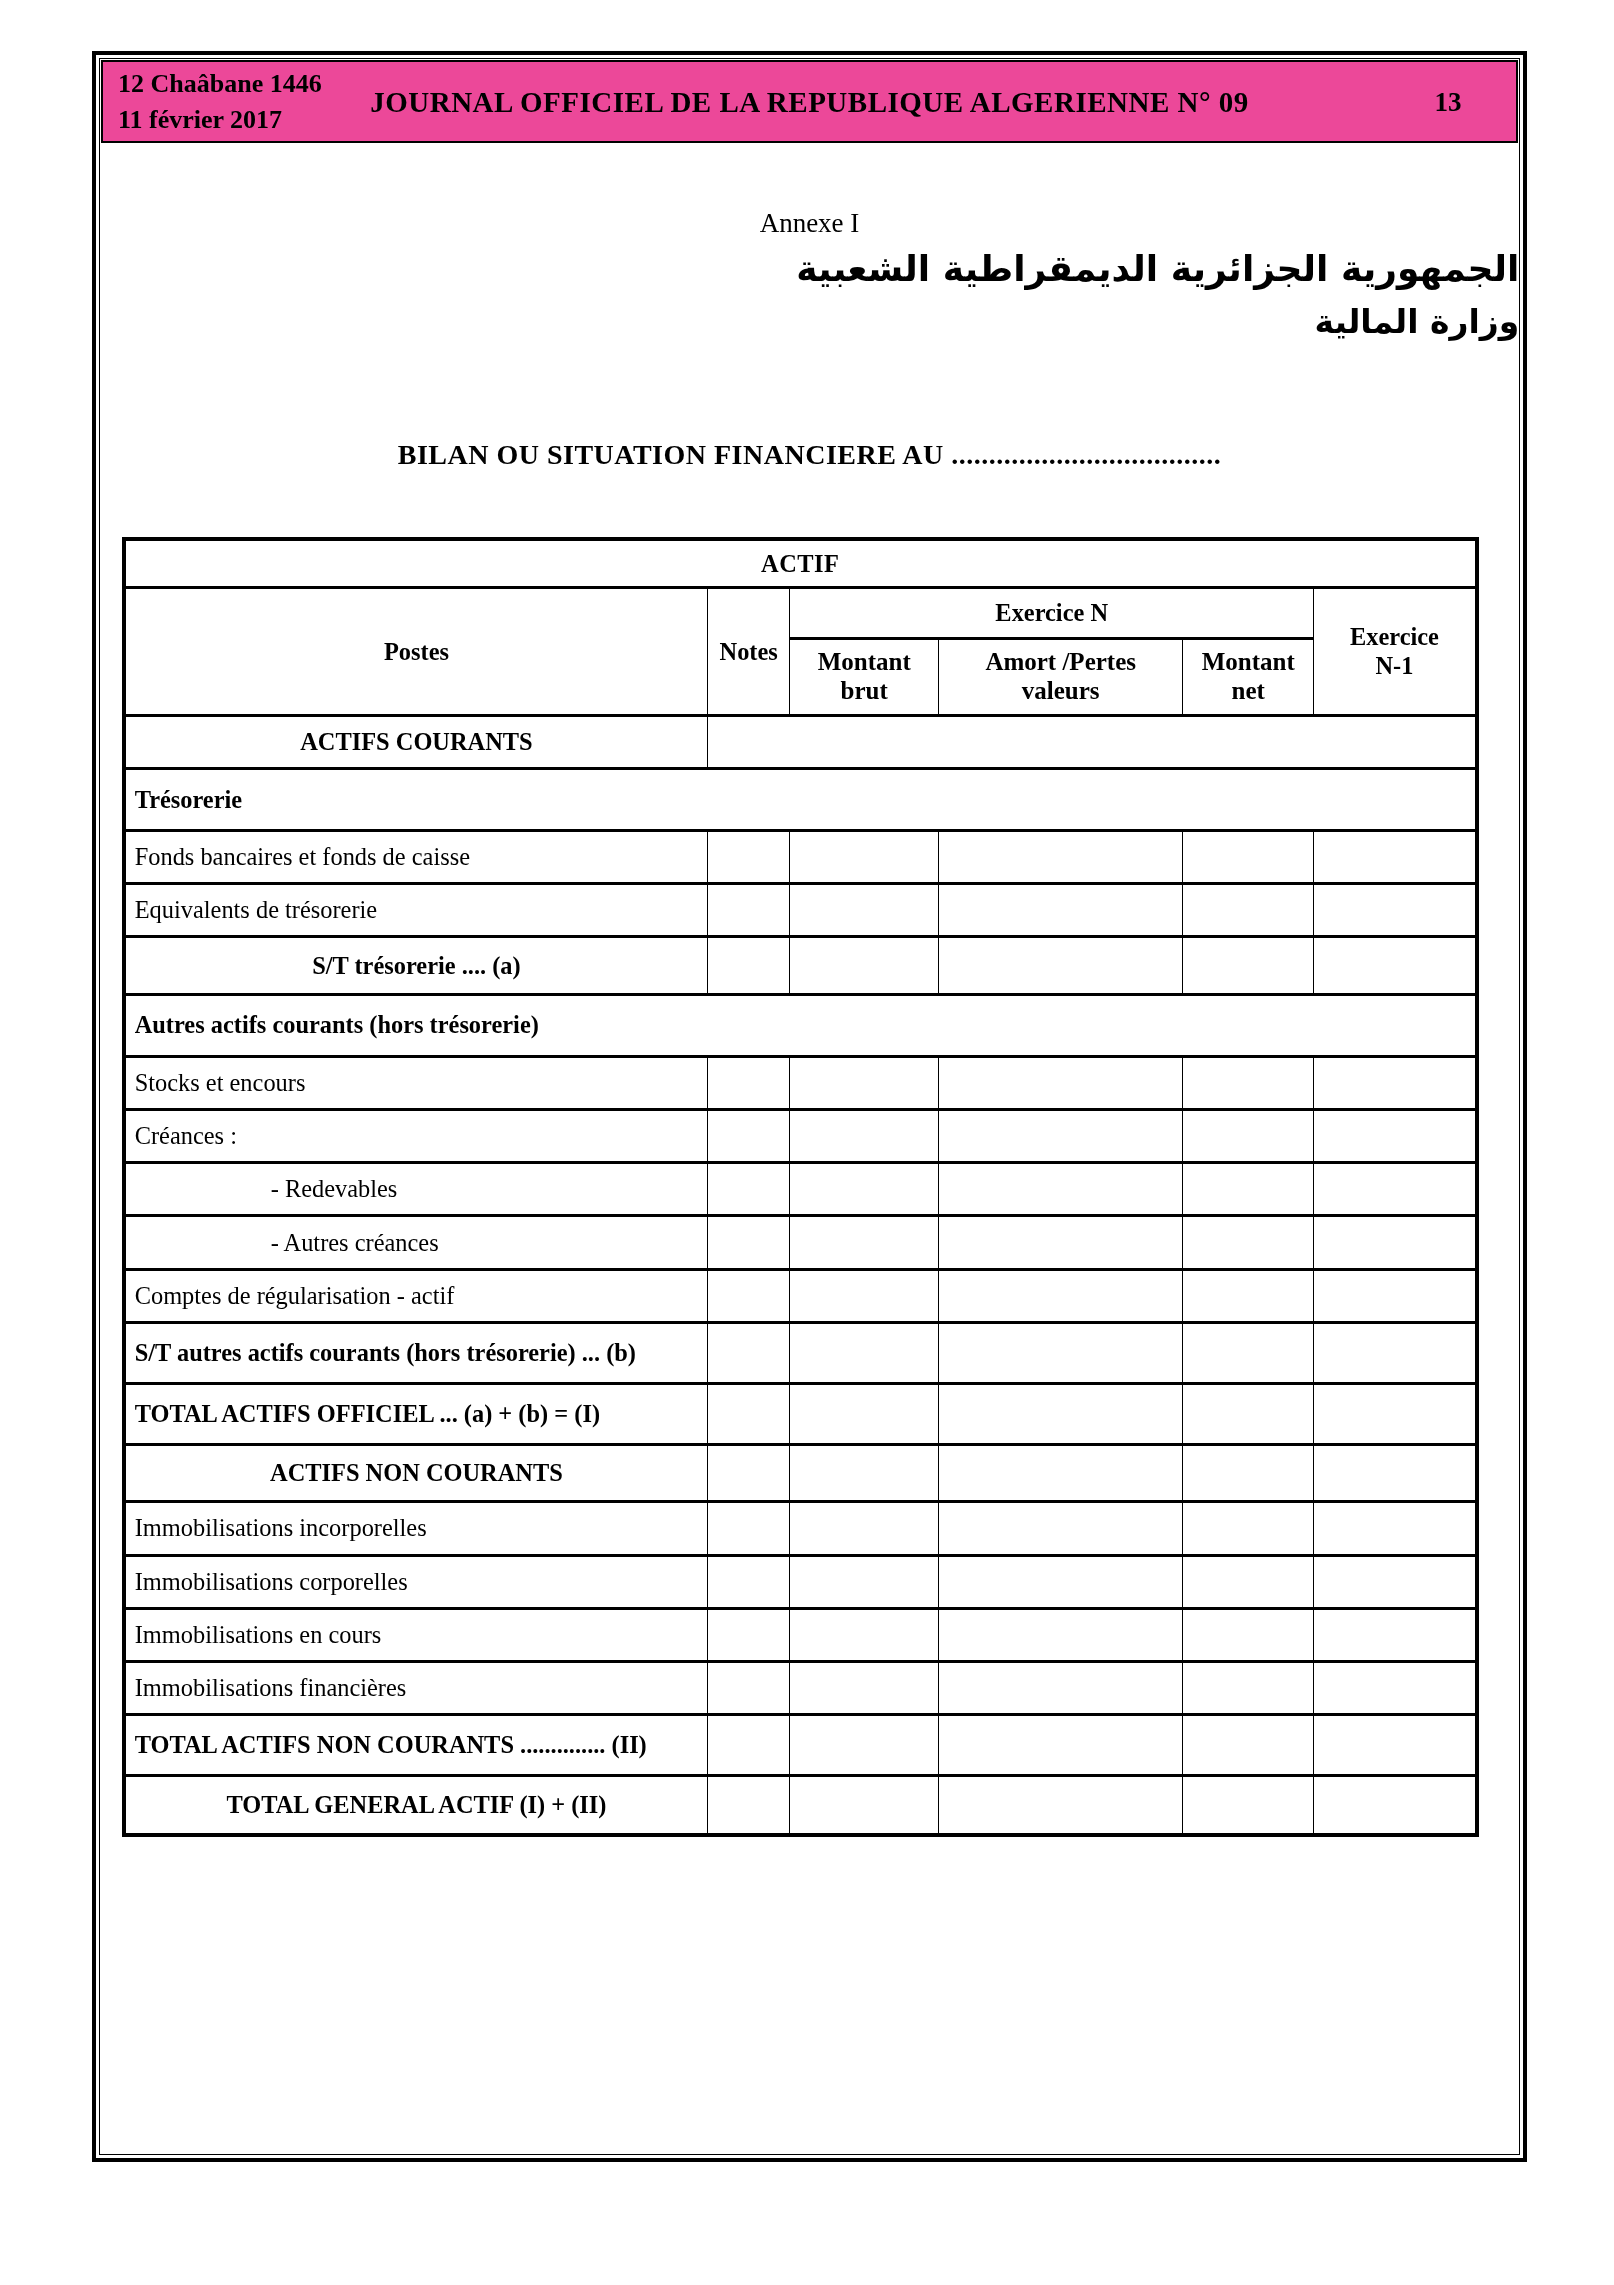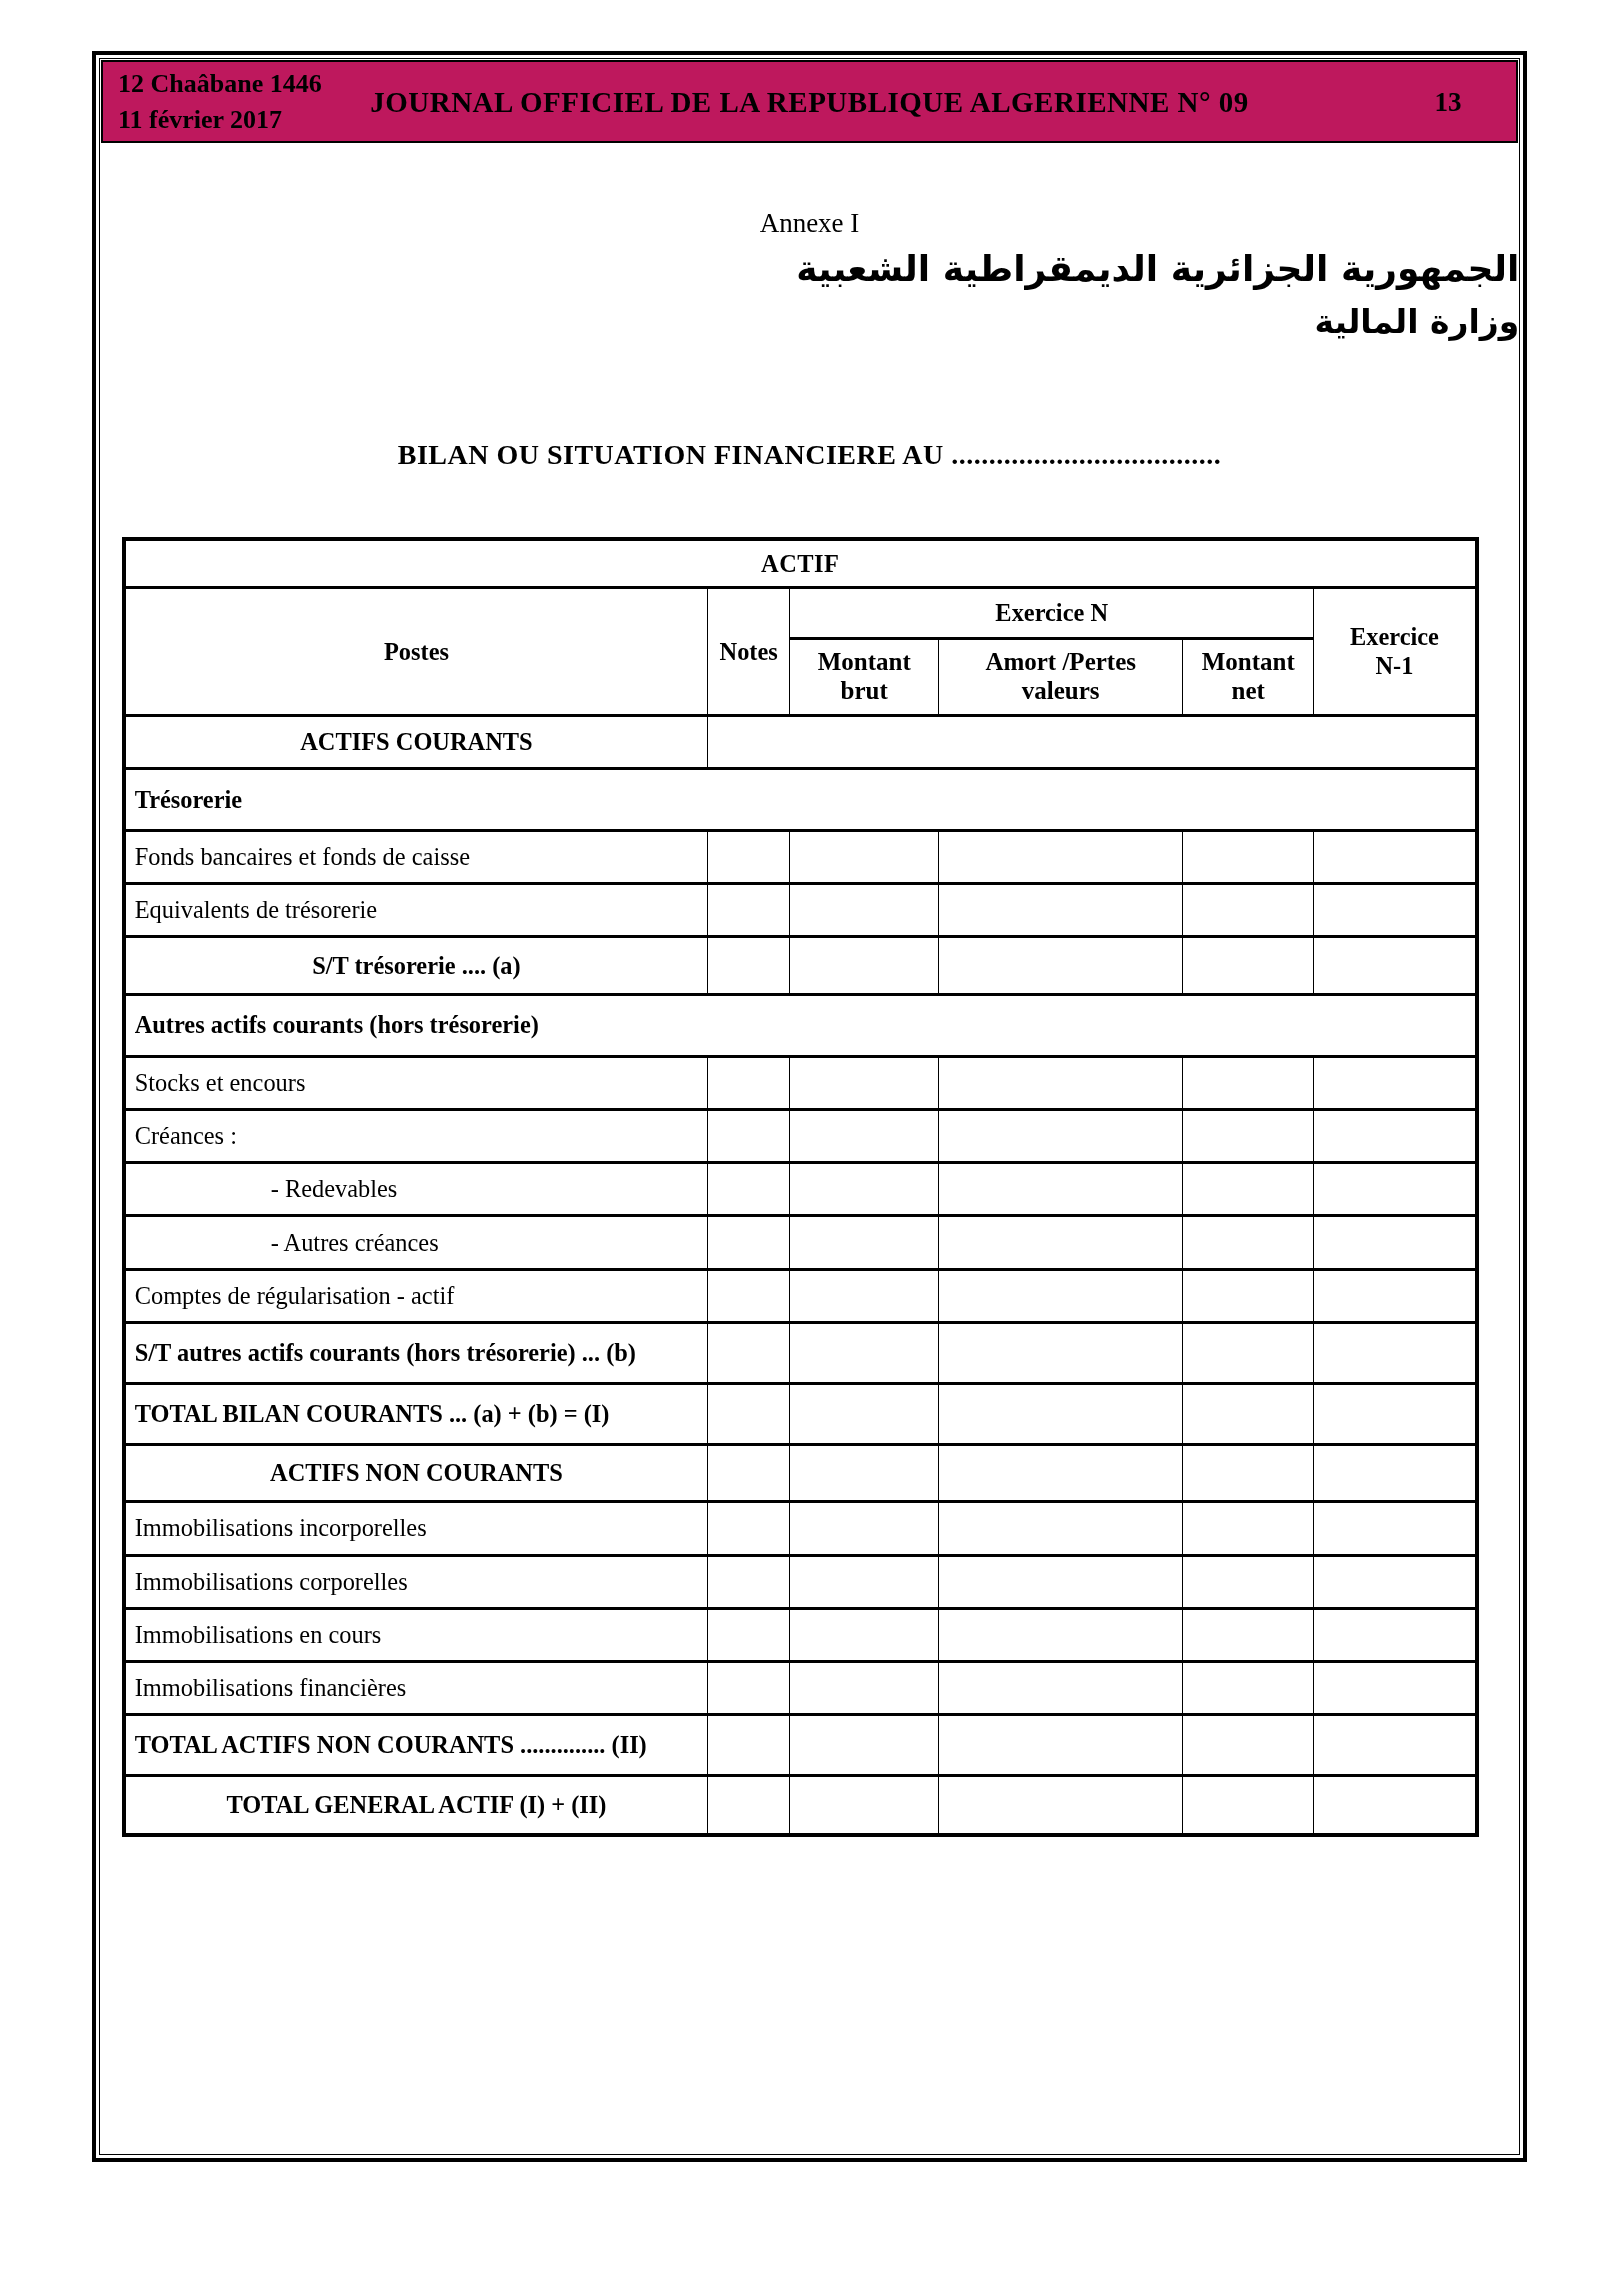--- a/index.html
+++ b/index.html
@@ -20,21 +20,21 @@
   }
   .page-inner {
     position: absolute;
     inset: 2.7px;
     border: 1.8px solid #000;
     overflow: hidden;
   }
   .journal-band {
     margin: 1.8px 1.8px 0 1.8px;
     height: 83px;
-    background: #be185d;
+    background: #ec4899;
     border: 2.7px solid #000;
     box-sizing: border-box;
     position: relative;
   }
   .band-dates {
     position: absolute;
     left: 14.5px; top: 50%;
     transform: translateY(-50%);
     font-size: 26px;
     font-weight: bold;
@@ -259,21 +259,21 @@
           </tr>
           <tr class="r-bold-left">
             <td class="label-cell">S/T autres actifs courants (hors trésorerie) ... (b)</td>
             <td></td>
             <td></td>
             <td></td>
             <td></td>
             <td></td>
           </tr>
           <tr class="r-bold-left">
-            <td class="label-cell">TOTAL  BILAN COURANTS ... (a) + (b) = (I)</td>
+            <td class="label-cell">TOTAL  ACTIFS OFFICIEL ... (a) + (b) = (I)</td>
             <td></td>
             <td></td>
             <td></td>
             <td></td>
             <td></td>
           </tr>
           <tr class="r-section-center">
             <td class="label-cell">ACTIFS NON COURANTS</td>
             <td></td>
             <td></td>

